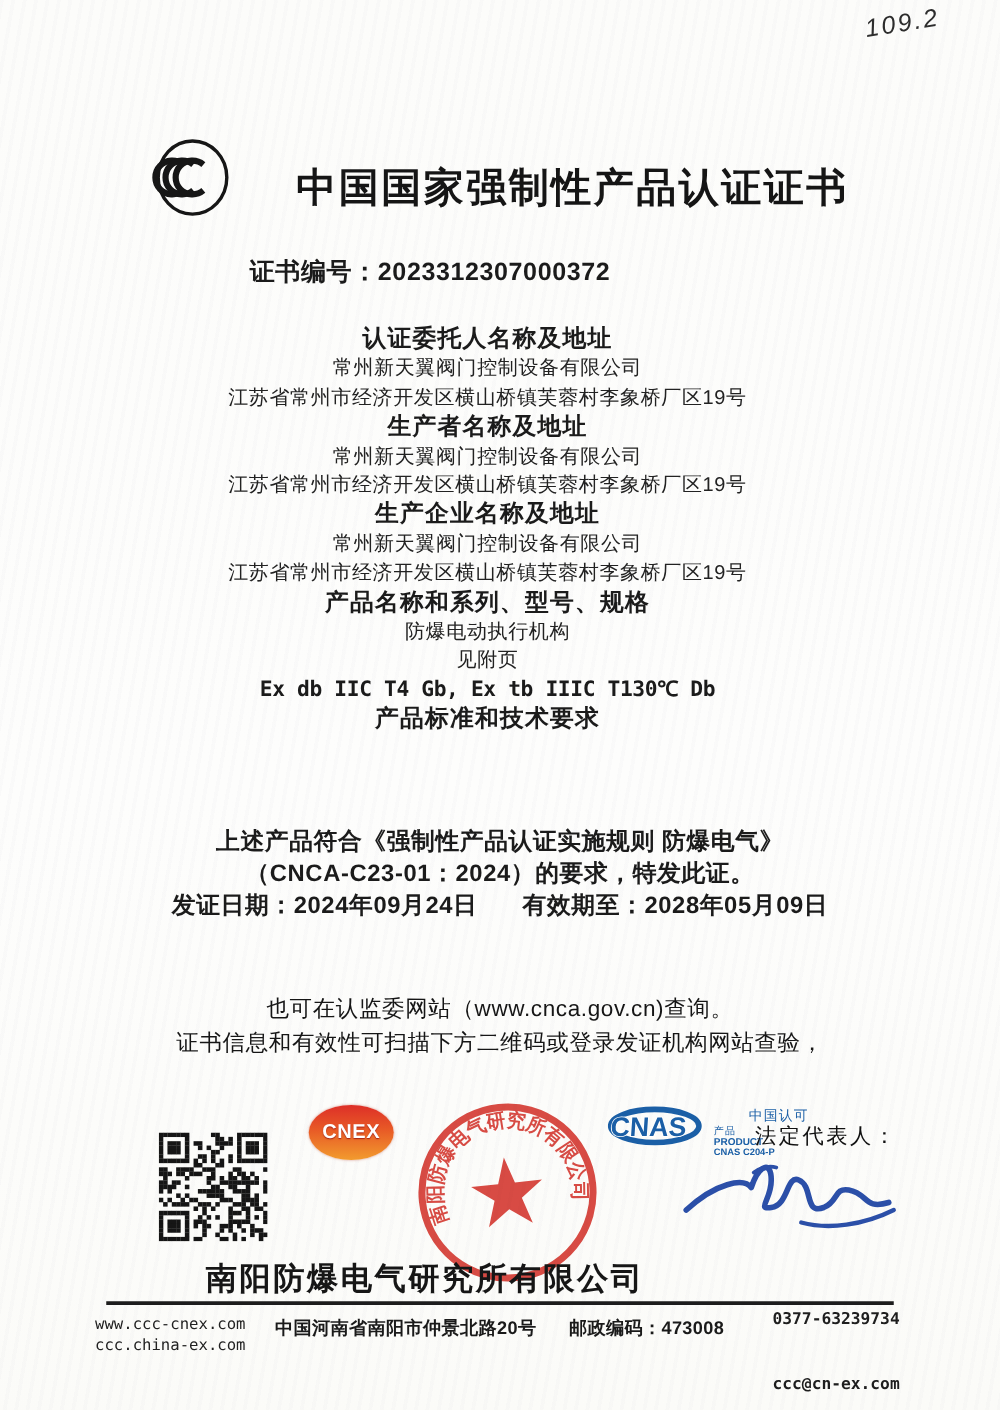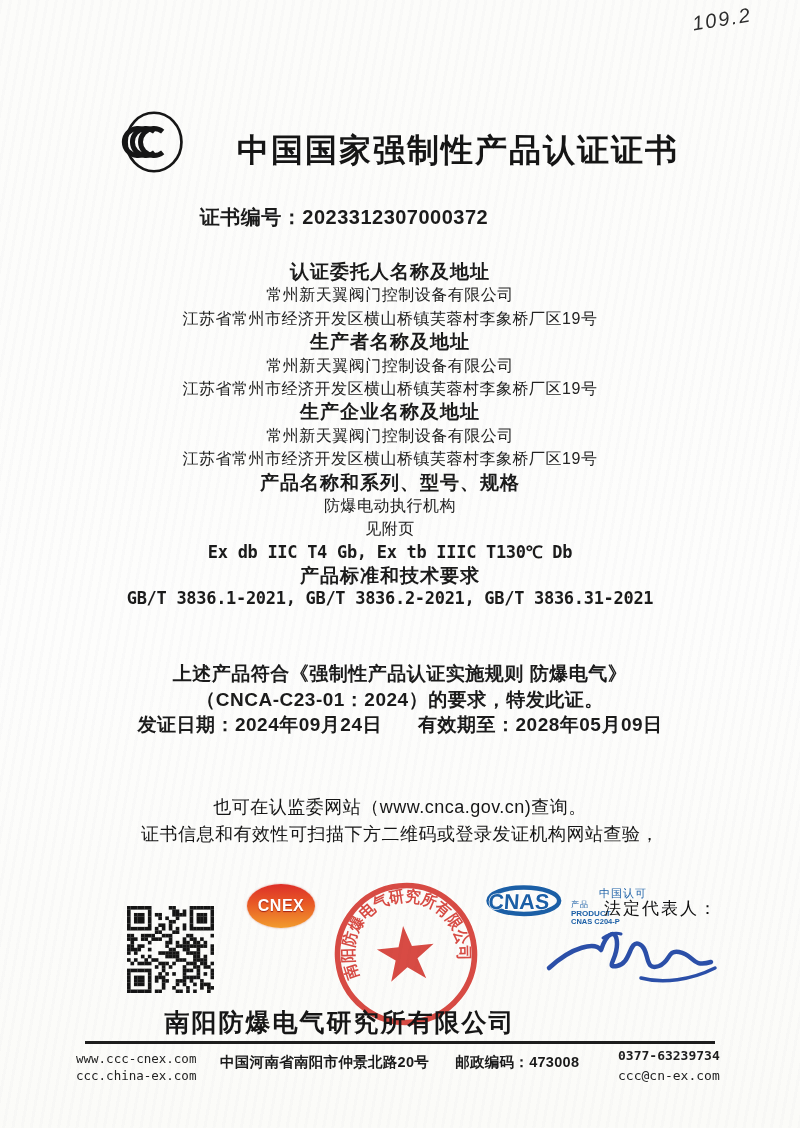--- a/index.html
+++ b/index.html
@@ -85,21 +85,21 @@
   }
   .f-center{
     position:absolute;left:220px;top:1053px;width:370px;text-align:left;
     font-size:14.5px;font-weight:600;color:#1a1a1a;letter-spacing:.3px;
   }
   .f-center .gap{display:inline-block;width:26px;}
   .f-right{
     position:absolute;left:618px;top:1046px;text-align:center;
     font-family:"DejaVu Sans Mono",monospace;font-size:13px;line-height:20px;font-weight:bold;color:#1e1e1e;
   }
-  .f-right .email{font-weight:normal;}
+  .f-right .email{font-weight:bold;margin-top:32px;}
 </style>
 </head>
 <body>
 
 <div class="page">
 
   <div class="handwritten">109.2</div>
 
   <svg class="ccc-logo" width="72" height="78" viewBox="0 0 160 170" aria-hidden="true">
     <ellipse cx="80" cy="85" rx="61" ry="65" fill="none" stroke="#161616" stroke-width="6"></ellipse>
@@ -122,21 +122,20 @@
     <div class="ln t">常州新天翼阀门控制设备有限公司</div>
     <div class="ln t">江苏省常州市经济开发区横山桥镇芙蓉村李象桥厂区19号</div>
     <div class="ln h">生产企业名称及地址</div>
     <div class="ln t">常州新天翼阀门控制设备有限公司</div>
     <div class="ln t">江苏省常州市经济开发区横山桥镇芙蓉村李象桥厂区19号</div>
     <div class="ln h">产品名称和系列、型号、规格</div>
     <div class="ln t">防爆电动执行机构</div>
     <div class="ln t">见附页</div>
     <div class="ln m">Ex db IIC T4 Gb, Ex tb IIIC T130℃ Db</div>
     <div class="ln h">产品标准和技术要求</div>
-    <div class="ln m">GB/T 3836.1-2021, GB/T 3836.2-2021, GB/T 3836.31-2021</div>
   </div>
 
   <div class="compliance">
     <div>上述产品符合《强制性产品认证实施规则 防爆电气》</div>
     <div>（CNCA-C23-01：2024）的要求，特发此证。</div>
     <div class="dates">
       <span>发证日期：2024年09月24日</span><span>有效期至：2028年05月09日</span>
     </div>
   </div>
 

